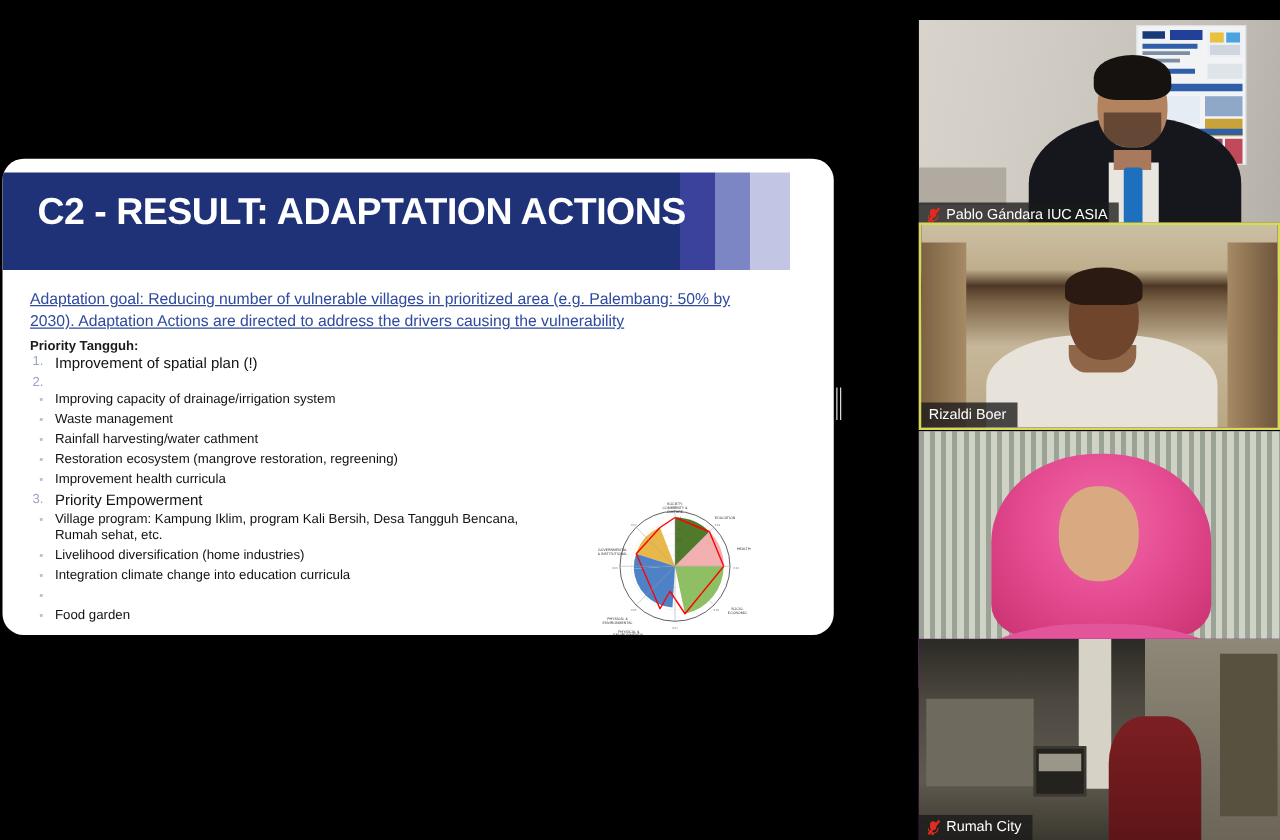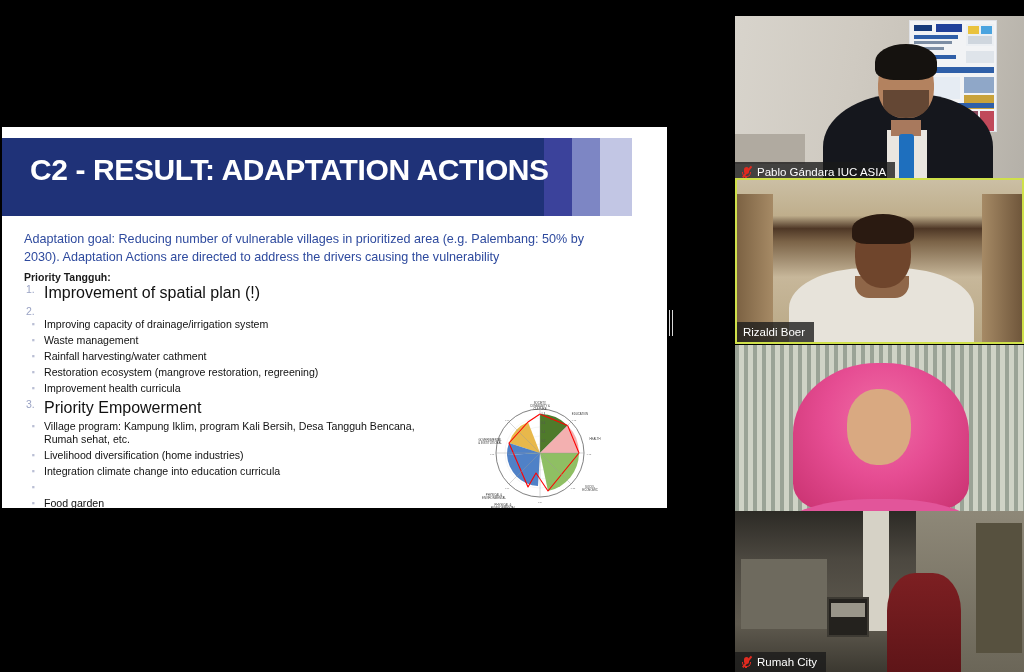--- a/index.html
+++ b/index.html
@@ -11,49 +11,51 @@
   }
   #app { position: relative; width: 1024px; height: 672px; background: #000; }
 
   
   #share-region { position: absolute; left: 0; top: 0; width: 722px; height: 672px; background: #000; }
   #slide {
     position: absolute; left: 2px; top: 127px;
     width: 665px; height: 381px;
     background: #ffffff;
     overflow: hidden;
+    border-radius: 17px;
   }
   #slide-titlebar {
     position: absolute; left: 0; top: 11px; width: 630px; height: 78px;
     display: flex;
   }
   .band { height: 100%; }
   #band-main { flex: 1 1 auto; background: #1f3278; }
   #band-2 { width: 28px; background: #3b429b; }
   #band-3 { width: 28px; background: #7d86c4; }
   #band-4 { width: 32px; background: #c2c6e4; }
   #slide-title {
     position: absolute; left: 28px; top: 26px;
     color: #ffffff; font-size: 30px; font-weight: bold;
     letter-spacing: -0.4px; white-space: nowrap;
     font-family: "Liberation Sans", sans-serif;
   }
   #goal-text {
     position: absolute; left: 22px; top: 103px; width: 596px;
     color: #2e4a9e; font-size: 12.6px; line-height: 1.45;
     font-family: "Liberation Sans", sans-serif;
+    text-decoration: underline;
   }
   #priority-label {
     position: absolute; left: 22px; top: 144px;
     color: #1a1a1a; font-size: 10.5px; font-weight: bold;
   }
   #action-list { position: absolute; left: 20px; top: 156px; width: 440px; }
   .lvl1 { display: flex; align-items: flex-start; margin-bottom: 1px; }
   .lvl1-num { width: 22px; color: #9aa3c4; font-size: 10.5px; padding-left: 4px; flex: 0 0 22px; }
-  .lvl1-txt { color: #111; font-size: 16px; line-height: 1.3; }
+  .lvl1-txt { color: #111; font-size: 12px; line-height: 1.3; }
   .sublist { margin: 1px 0 2px 0; }
   .lvl2 { display: flex; align-items: flex-start; margin-bottom: 2.5px; }
   .lvl2-bullet { width: 22px; flex: 0 0 22px; text-align: center; color: #b9bed4; font-size: 9px; line-height: 1.5; }
   .lvl2-txt { color: #111; font-size: 10.6px; line-height: 1.25; max-width: 400px; }
 
   
   .radar-wrap { position: absolute; }
   #radar-1 { left: 455px; top: 263px; width: 160px; height: 125px; }
   #radar-2 { left: 455px; top: 373px; width: 165px; height: 132px; }
   .radar-wrap svg { display: block; }

